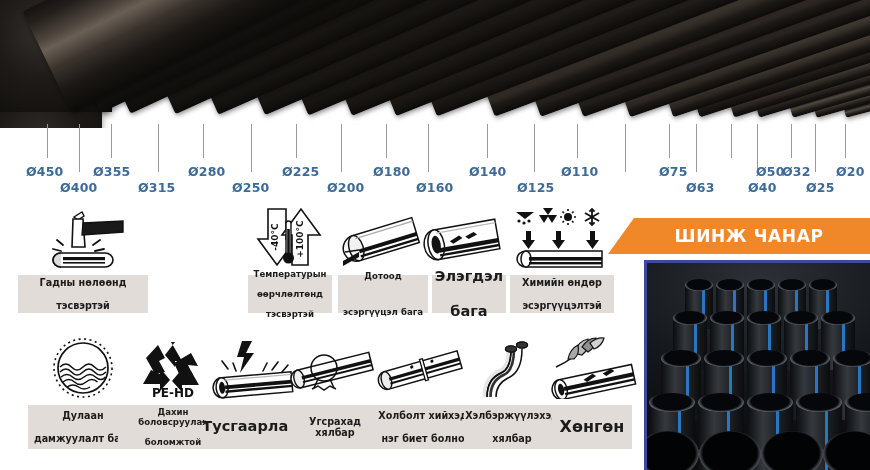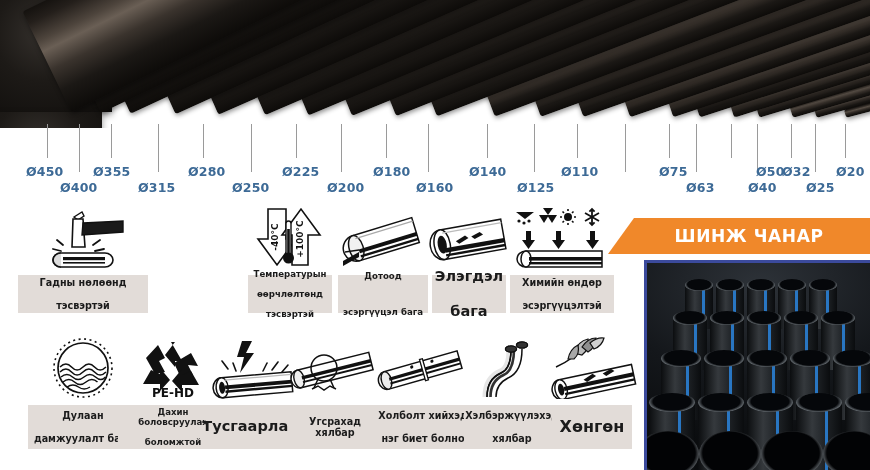--- a/index.html
+++ b/index.html
@@ -256,21 +256,21 @@
   <path d="M4 50 l16 -9 l0 5 l-16 9z" fill="#111"></path>
   <path d="M6 41 l14 -2" stroke="#111" stroke-width="1.3" fill="none"></path>
 </svg>
           </div>
           <div class="flabel sm" style="width: 90px; height: 38px; margin-top: 6px; background: rgb(226, 220, 216); display: flex; flex-direction: column; gap: 8px;">
             <span>Дотоод</span>
             <br>
             <span>эсэргүүцэл бага</span>
           </div>
         </div>
-        <div class="fcell" style="left: 432px; width: 74px;">
+        <div class="fcell" style="left: 432px; width: 74px; align-items: flex-end;">
           <div class="ficon" style="height: 64px;">
             <svg width="86" height="56" viewBox="0 0 86 56">
   <g transform="rotate(-10 43 28)">
     <path d="M16 12 h62 v30 h-62 a12 15 0 0 1 0 -30z" fill="#fff" stroke="#111" stroke-width="1.5"></path>
     <ellipse cx="16" cy="27" rx="8" ry="15" fill="#fff" stroke="#111" stroke-width="1.5"></ellipse>
     <ellipse cx="16" cy="27" rx="4.5" ry="9" fill="#111"></ellipse>
     <rect x="18" y="31" width="60" height="4.5" fill="#111"></rect>
     <rect x="18" y="37" width="60" height="2.4" fill="#111"></rect>
     <path d="M30 26 l10 -4 l3 3 l-10 4z" fill="#111"></path>
     <path d="M46 24 l9 -3 l3 3 l-9 3z" fill="#111"></path>

